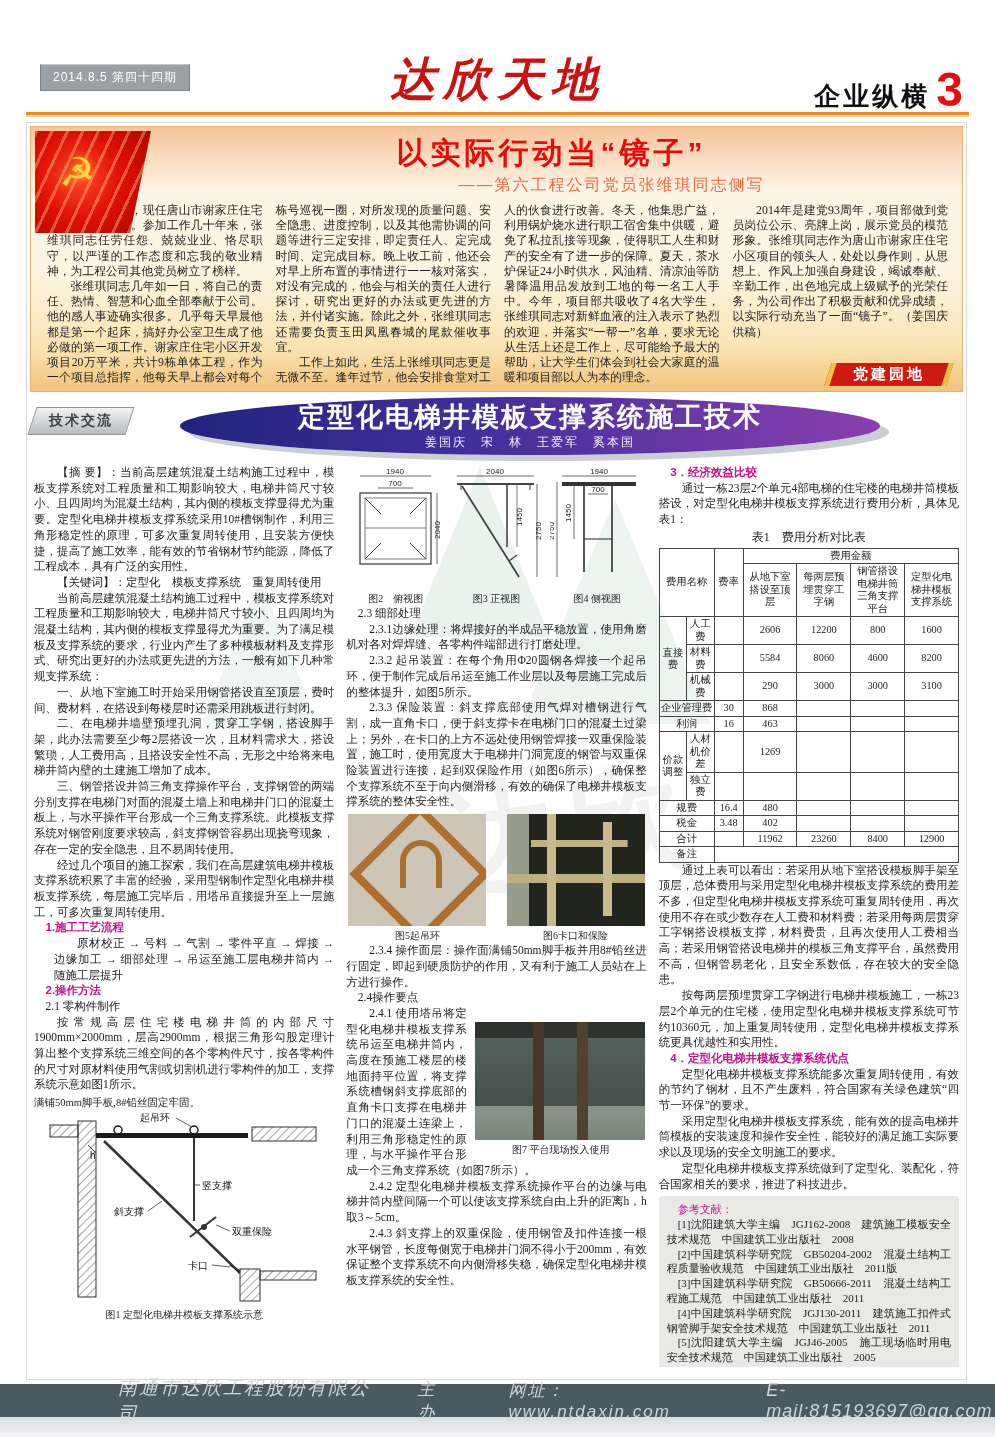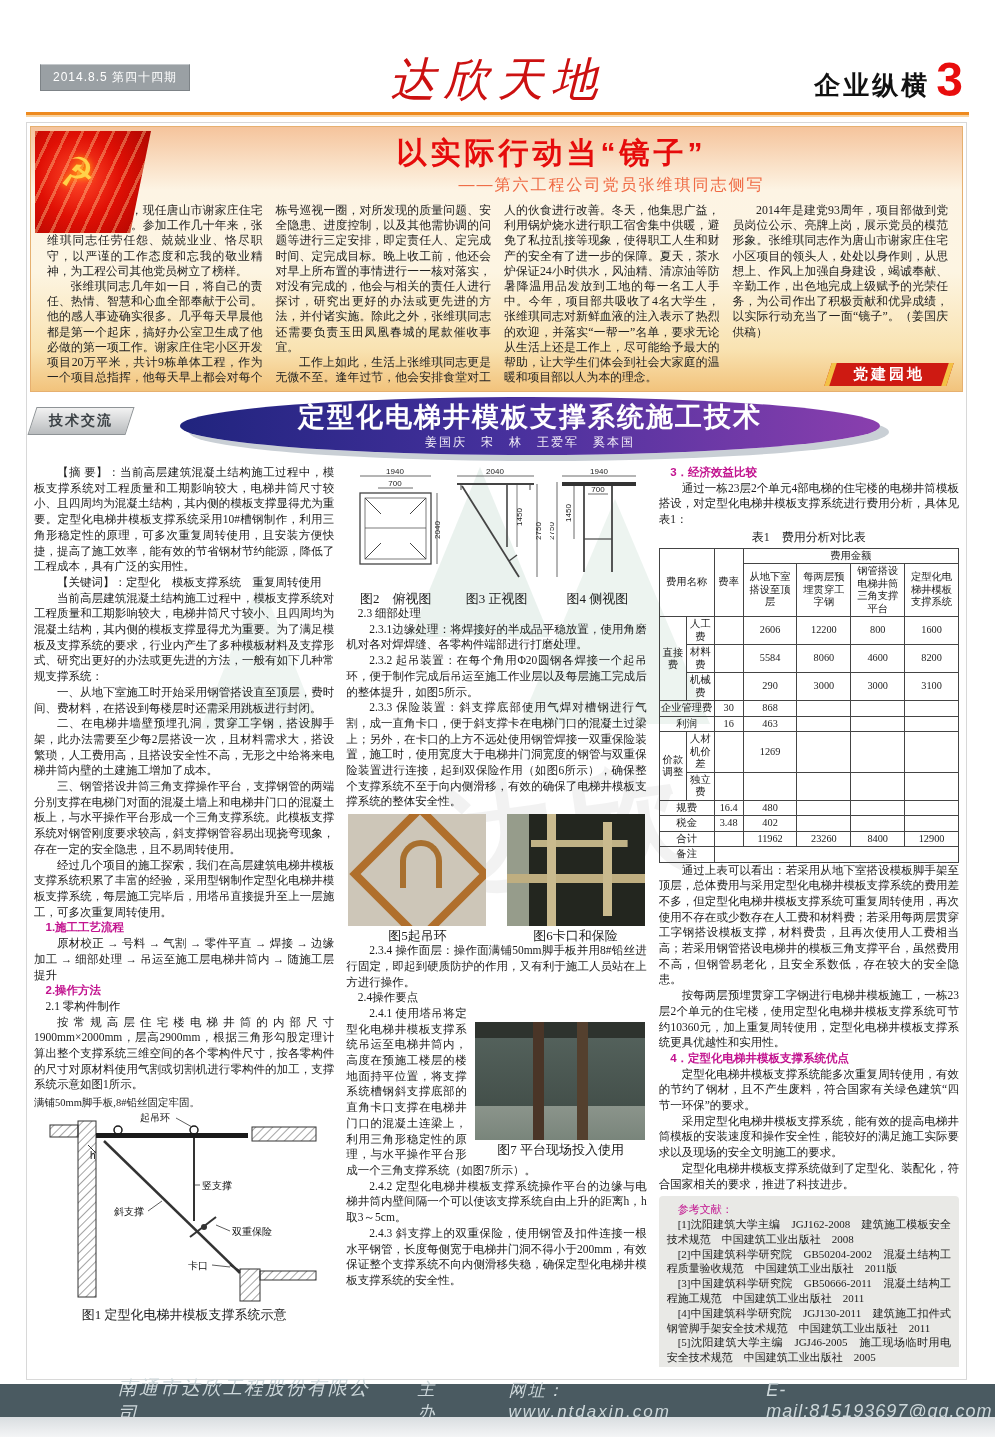--- a/index.html
+++ b/index.html
@@ -6,22 +6,22 @@
   .page{position:relative;width:995px;height:1437px;background:#ffffff;overflow:hidden;
         font-family:"Liberation Serif","DejaVu Serif",serif;color:#1c1c1c;}
   .sans{font-family:"Liberation Sans","DejaVu Sans",sans-serif;}
 
   
   .hdr{position:absolute;top:50px;left:30px;right:30px;height:60px;}
   .issue-box{position:absolute;left:10px;top:14px;background:#9aa0a4;color:#fff;
              font-size:12px;padding:4px 12px;border:1px solid #7d8387;border-top-color:#c4c8cb;
              letter-spacing:1px;}
   .masthead{position:absolute;left:0;right:0;top:0;text-align:center;font-size:46px;
-            color:#cc1111;font-weight:normal;font-style:italic;letter-spacing:8px;line-height:60px;}
-  .hdr-right{position:absolute;right:2px;top:6px;display:flex;align-items:flex-start;}
+            color:#cc1111;font-weight:bold;font-style:italic;letter-spacing:8px;line-height:60px;}
+  .hdr-right{position:absolute;right:2px;top:16px;display:flex;align-items:center;}
   .section-name{font-size:26px;font-weight:bold;color:#111;letter-spacing:3px;margin-top:12px;}
   .page-no{font-size:48px;font-weight:bold;color:#e80d0d;line-height:48px;margin-left:6px;}
   .hdr-rule{position:absolute;top:112px;left:26px;right:26px;height:0;
             border-top:3px solid #ee8a1e;box-shadow:0 2px 0 #f8d3a0;}
 
   
   .frame{position:absolute;top:122px;left:26px;width:941px;height:1258px;
          border:1px solid #d8d8d8;box-sizing:border-box;padding:3px;}
 
   
@@ -60,35 +60,35 @@
               padding-top:3px;}
   .tech-authors{color:#f2eef8;font-size:12px;letter-spacing:2px;line-height:16px;}
 
   
   .tech-body{position:relative;display:flex;gap:12px;padding:6px 4px 0 4px;height:908px;
              box-sizing:border-box;overflow:hidden;}
   .tcol{flex:1;min-width:0;font-size:11.5px;line-height:15.7px;text-align:justify;overflow:hidden;position:relative;z-index:2;}
   .blk{margin:0;text-indent:2em;}
   .hm{color:#c2138f;font-weight:bold;text-indent:1em;font-family:"Liberation Sans","DejaVu Sans",sans-serif;}
   .hs{text-indent:1em;}
-  .flow{text-indent:2em;}
+  .flow{text-indent:2em;margin-left:20px;}
 
   
   .wm-tri{position:absolute;width:0;height:0;opacity:.16;z-index:1;}
   .wm-t1{left:380px;top:8px;border-left:70px solid transparent;border-right:70px solid transparent;
          border-bottom:170px solid #7fae95;}
   .wm-t2{left:490px;top:40px;border-left:95px solid transparent;border-right:95px solid transparent;
          border-bottom:225px solid #8fb8a2;}
   .wm-t3{left:170px;top:120px;border-left:60px solid transparent;border-right:60px solid transparent;
          border-bottom:150px solid #9dbfae;}
   .wm-text{position:absolute;left:405px;top:290px;font-size:120px;color:rgba(130,130,130,.10);
            font-weight:bold;transform:rotate(-8deg);z-index:1;letter-spacing:10px;}
 
   
-  .figcap{text-align:center;font-size:13px;text-indent:0;line-height:15px;margin-top:2px;}
+  .figcap{text-align:center;font-size:10px;text-indent:0;line-height:15px;margin-top:2px;}
   .fig1-note{text-align:left;font-size:10.5px;text-indent:0;line-height:13px;margin-top:3px;}
   .fig1-svg{display:block;margin:0 auto;}
   .minifigs{display:flex;gap:2px;justify-content:space-between;margin-top:2px;}
   .minifig{flex:1;text-align:center;}
   .minifig svg{display:block;margin:0 auto;}
   .photo-row{display:flex;gap:16px;margin-top:4px;}
   .photo-cell{flex:1;text-align:center;}
   .p5{width:138px;height:112px;margin:0 auto;background:#cdc6b8;position:relative;overflow:hidden;}
   .p5::before{content:"";position:absolute;left:22px;top:10px;width:84px;height:84px;
               border:8px solid #b06f2c;transform:rotate(45deg);}

